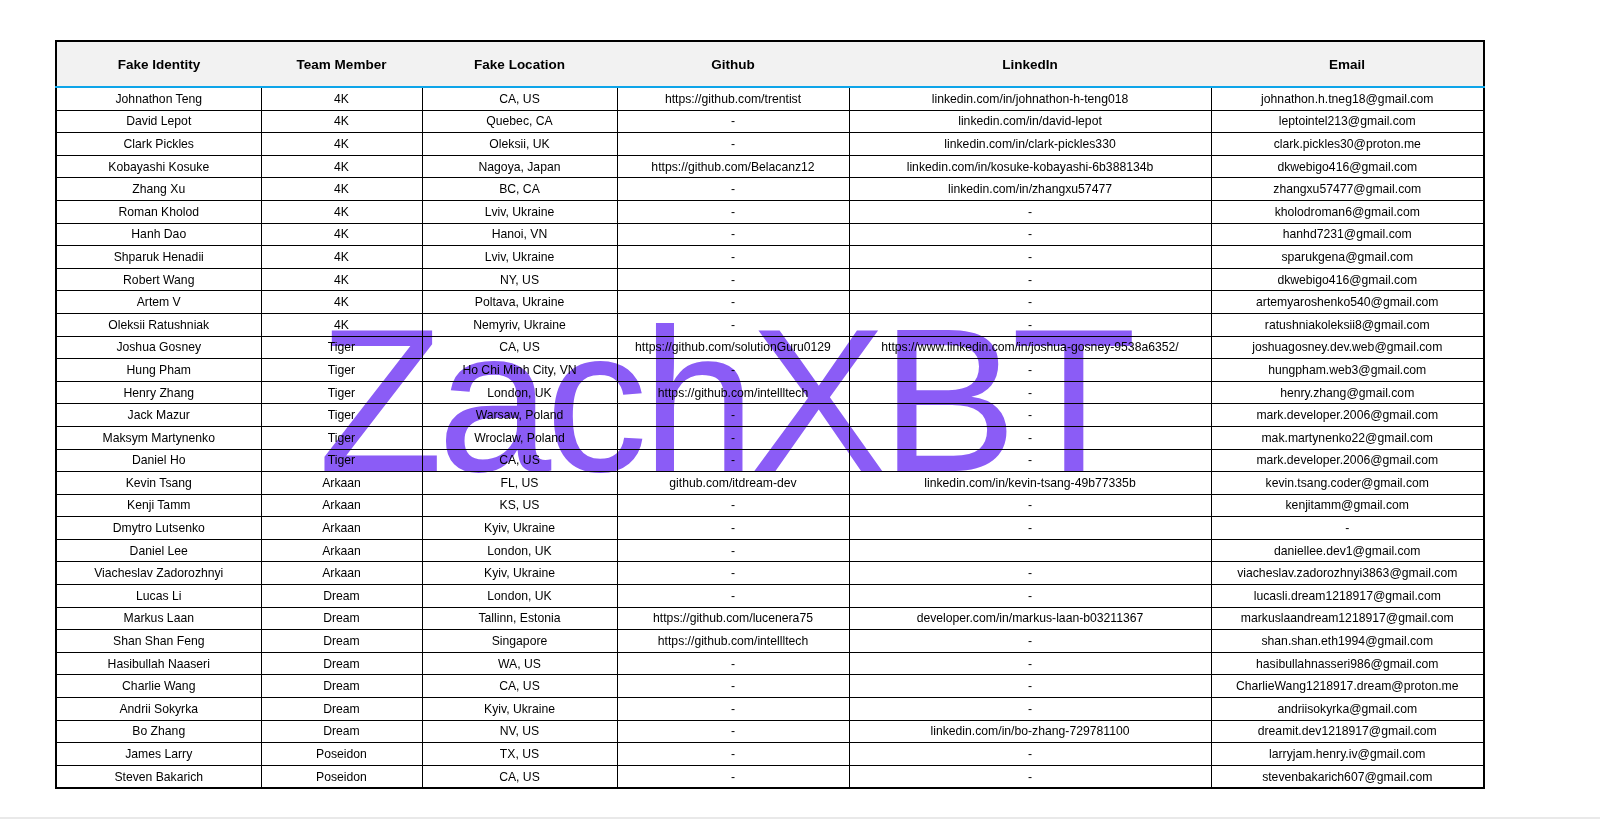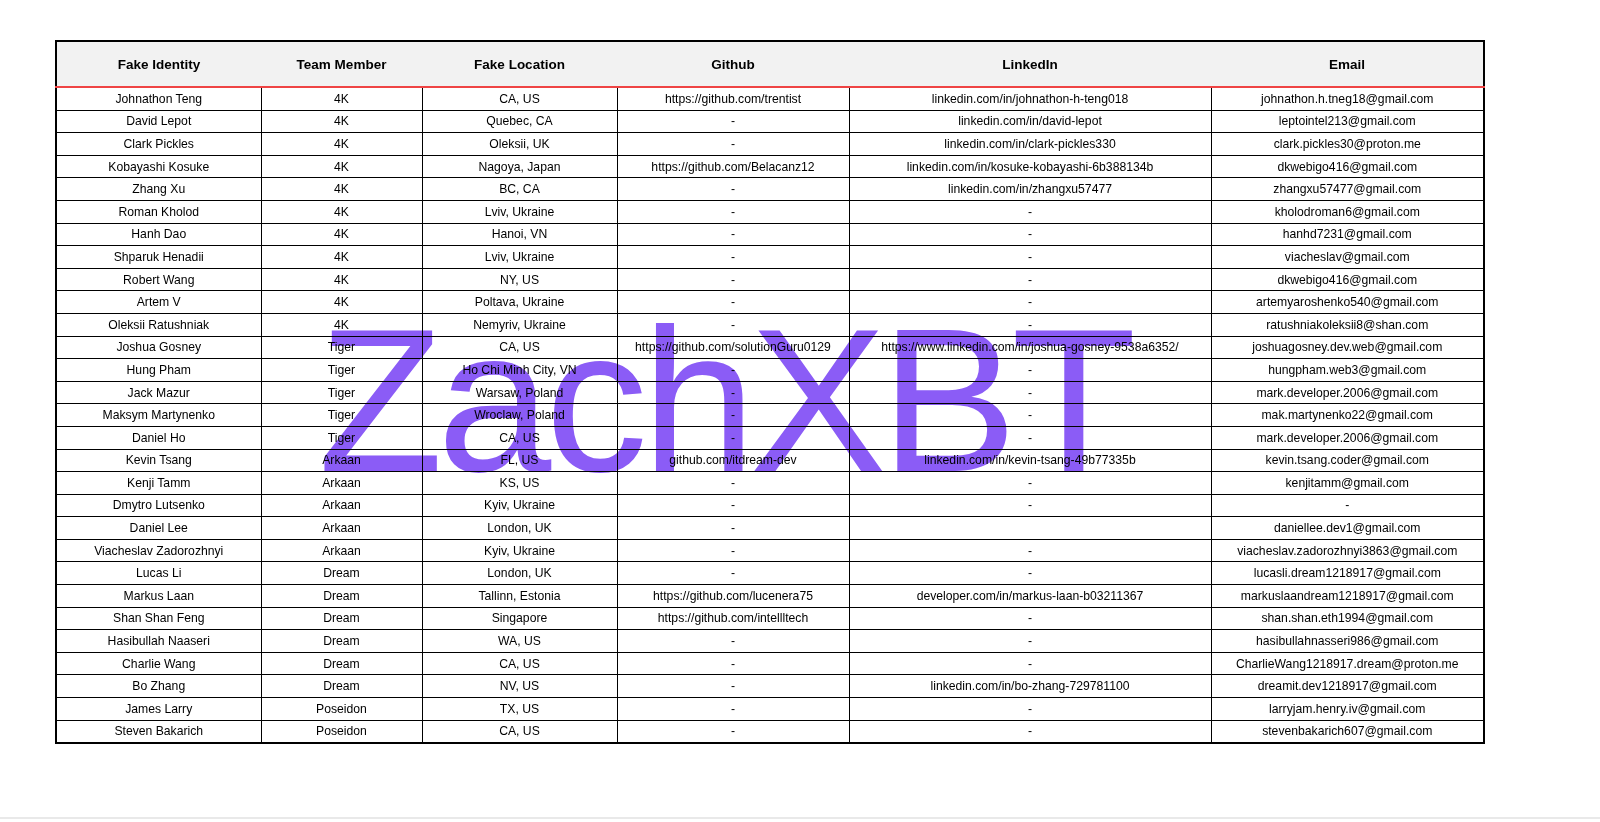--- a/index.html
+++ b/index.html
@@ -39,21 +39,21 @@
   }
   table.fake-identities, table.fake-identities td {
     border: 1px solid #000000;
   }
   table.fake-identities {
     border: 2px solid #000000;
   }
   table.fake-identities thead th {
     background: #f2f2f2;
     border: none;
-    border-bottom: 2px solid #ef4444;
+    border-bottom: 2px solid #0ea5e9;
     height: 44px;
     font-size: 13.5px;
     font-weight: bold;
     color: #000000;
     text-align: center;
     vertical-align: middle;
     padding: 0 4px;
   }
   table.fake-identities tbody td {
     height: 21.6px;
@@ -158,21 +158,21 @@
           <td>-</td>
           <td>-</td>
           <td>hanhd7231@gmail.com</td>
         </tr>
         <tr>
           <td>Shparuk Henadii</td>
           <td>4K</td>
           <td>Lviv, Ukraine</td>
           <td>-</td>
           <td>-</td>
-          <td>viacheslav@gmail.com</td>
+          <td>sparukgena@gmail.com</td>
         </tr>
         <tr>
           <td>Robert Wang</td>
           <td>4K</td>
           <td>NY, US</td>
           <td>-</td>
           <td>-</td>
           <td>dkwebigo416@gmail.com</td>
         </tr>
         <tr>
@@ -182,37 +182,45 @@
           <td>-</td>
           <td>-</td>
           <td>artemyaroshenko540@gmail.com</td>
         </tr>
         <tr>
           <td>Oleksii Ratushniak</td>
           <td>4K</td>
           <td>Nemyriv, Ukraine</td>
           <td>-</td>
           <td>-</td>
-          <td>ratushniakoleksii8@shan.com</td>
+          <td>ratushniakoleksii8@gmail.com</td>
         </tr>
         <tr>
           <td>Joshua Gosney</td>
           <td>Tiger</td>
           <td>CA, US</td>
           <td>https://github.com/solutionGuru0129</td>
           <td>https://www.linkedin.com/in/joshua-gosney-9538a6352/</td>
           <td>joshuagosney.dev.web@gmail.com</td>
         </tr>
         <tr>
           <td>Hung Pham</td>
           <td>Tiger</td>
           <td>Ho Chi Minh City, VN</td>
           <td>-</td>
           <td>-</td>
           <td>hungpham.web3@gmail.com</td>
+        </tr>
+        <tr>
+          <td>Henry Zhang</td>
+          <td>Tiger</td>
+          <td>London, UK</td>
+          <td>https://github.com/intellltech</td>
+          <td>-</td>
+          <td>henry.zhang@gmail.com</td>
         </tr>
         <tr>
           <td>Jack Mazur</td>
           <td>Tiger</td>
           <td>Warsaw, Poland</td>
           <td>-</td>
           <td>-</td>
           <td>mark.developer.2006@gmail.com</td>
         </tr>
         <tr>
@@ -305,20 +313,28 @@
         </tr>
         <tr>
           <td>Charlie Wang</td>
           <td>Dream</td>
           <td>CA, US</td>
           <td>-</td>
           <td>-</td>
           <td>CharlieWang1218917.dream@proton.me</td>
         </tr>
         <tr>
+          <td>Andrii Sokyrka</td>
+          <td>Dream</td>
+          <td>Kyiv, Ukraine</td>
+          <td>-</td>
+          <td>-</td>
+          <td>andriisokyrka@gmail.com</td>
+        </tr>
+        <tr>
           <td>Bo Zhang</td>
           <td>Dream</td>
           <td>NV, US</td>
           <td>-</td>
           <td>linkedin.com/in/bo-zhang-729781100</td>
           <td>dreamit.dev1218917@gmail.com</td>
         </tr>
         <tr>
           <td>James Larry</td>
           <td>Poseidon</td>

